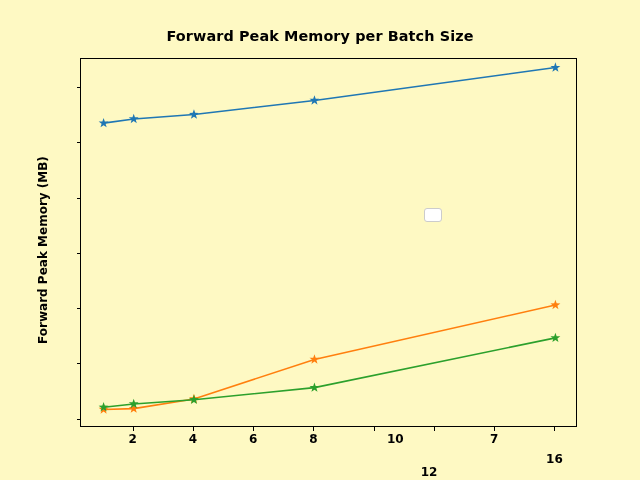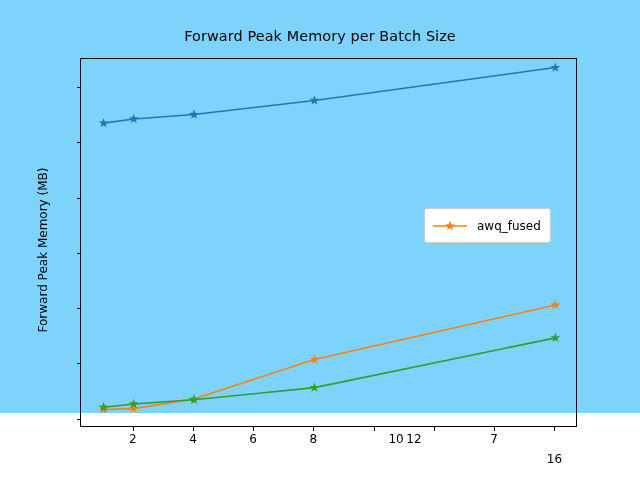--- a/index.html
+++ b/index.html
@@ -10,22 +10,23 @@
   body {
     width: 640px;
     height: 480px;
     font-family: "DejaVu Sans", sans-serif;
     color: #000000;
     overflow: hidden;
   }
   #figure {
     position: relative;
     width: 640px;
-    height: 413px;
-    background: #7dd3fc;
+    height: 480px;
+    background: #fef9c3;
+    font-weight: bold;
   }
   #chart-title {
     position: absolute;
     left: 0;
     top: 28px;
     width: 640px;
     text-align: center;
     font-size: 14.4px;
     color: #000000;
     letter-spacing: 0.1px;
@@ -139,21 +140,21 @@
       <div class="tick-label-x" style="left: 132.712px;">2</div>
       <div class="tick-mark-x" style="left: 132.712px;"></div>
       <div class="tick-label-x" style="left: 192.955px;">4</div>
       <div class="tick-mark-x" style="left: 192.955px;"></div>
       <div class="tick-label-x" style="left: 253.197px;">6</div>
       <div class="tick-mark-x" style="left: 253.197px;"></div>
       <div class="tick-label-x" style="left: 313.439px;">8</div>
       <div class="tick-mark-x" style="left: 313.439px;"></div>
       <div class="tick-label-x" style="left: 373.682px; text-align: right;">10</div>
       <div class="tick-mark-x" style="left: 373.682px;"></div>
-      <div class="tick-label-x" style="left: 414px;">12</div>
+      <div class="tick-label-x" style="left: 429px; margin-top: 33px;">12</div>
       <div class="tick-mark-x" style="left: 433.924px;"></div>
       <div class="tick-label-x" style="left: 494.167px;">7</div>
       <div class="tick-mark-x" style="left: 494.167px;"></div>
       <div class="tick-label-x" style="left: 554.409px; margin-top: 20px;">16</div>
       <div class="tick-mark-x" style="left: 554.409px;"></div>
     </div>
 
   <div id="plot-area">
     <svg id="data-svg" viewBox="0 0 497 369" preserveAspectRatio="none">
         <g>
@@ -177,22 +178,15 @@
           <path d="M22.59,343.07L23.81,346.59L27.54,346.66L24.57,348.91L25.65,352.48L22.59,350.35L19.53,352.48L20.61,348.91L17.65,346.66L21.37,346.59Z" fill="#2ca02c"></path>
           <path d="M52.71,339.75L53.93,343.27L57.66,343.35L54.69,345.60L55.77,349.16L52.71,347.03L49.66,349.16L50.73,345.60L47.77,343.35L51.49,343.27Z" fill="#2ca02c"></path>
           <path d="M112.95,335.61L114.18,339.12L117.90,339.20L114.93,341.45L116.01,345.01L112.95,342.89L109.90,345.01L110.98,341.45L108.01,339.20L111.73,339.12Z" fill="#2ca02c"></path>
           <path d="M233.44,323.44L234.66,326.96L238.38,327.04L235.42,329.29L236.50,332.85L233.44,330.72L230.38,332.85L231.46,329.29L228.49,327.04L232.22,326.96Z" fill="#2ca02c"></path>
           <path d="M474.41,273.69L475.63,277.21L479.35,277.29L476.39,279.53L477.47,283.10L474.41,280.97L471.35,283.10L472.43,279.53L469.46,277.29L473.19,277.21Z" fill="#2ca02c"></path>
         </g>
       </svg>
   </div>
 
   <div id="legend">
-      <div class="legend-row">
-        <svg class="legend-sample" viewBox="0 0 36 14">
-          <line x1="1" y1="7" x2="35" y2="7" stroke="#ff7f0e" stroke-width="1.6"></line>
-          <path d="M18.00,1.80L19.22,5.32L22.95,5.39L19.98,7.64L21.06,11.21L18.00,9.08L14.94,11.21L16.02,7.64L13.05,5.39L16.78,5.32Z" fill="#ff7f0e"></path>
-        </svg>
-        <span class="legend-text">awq_fused</span>
-      </div>
     </div>
 
 </div>
 
 </body></html>

